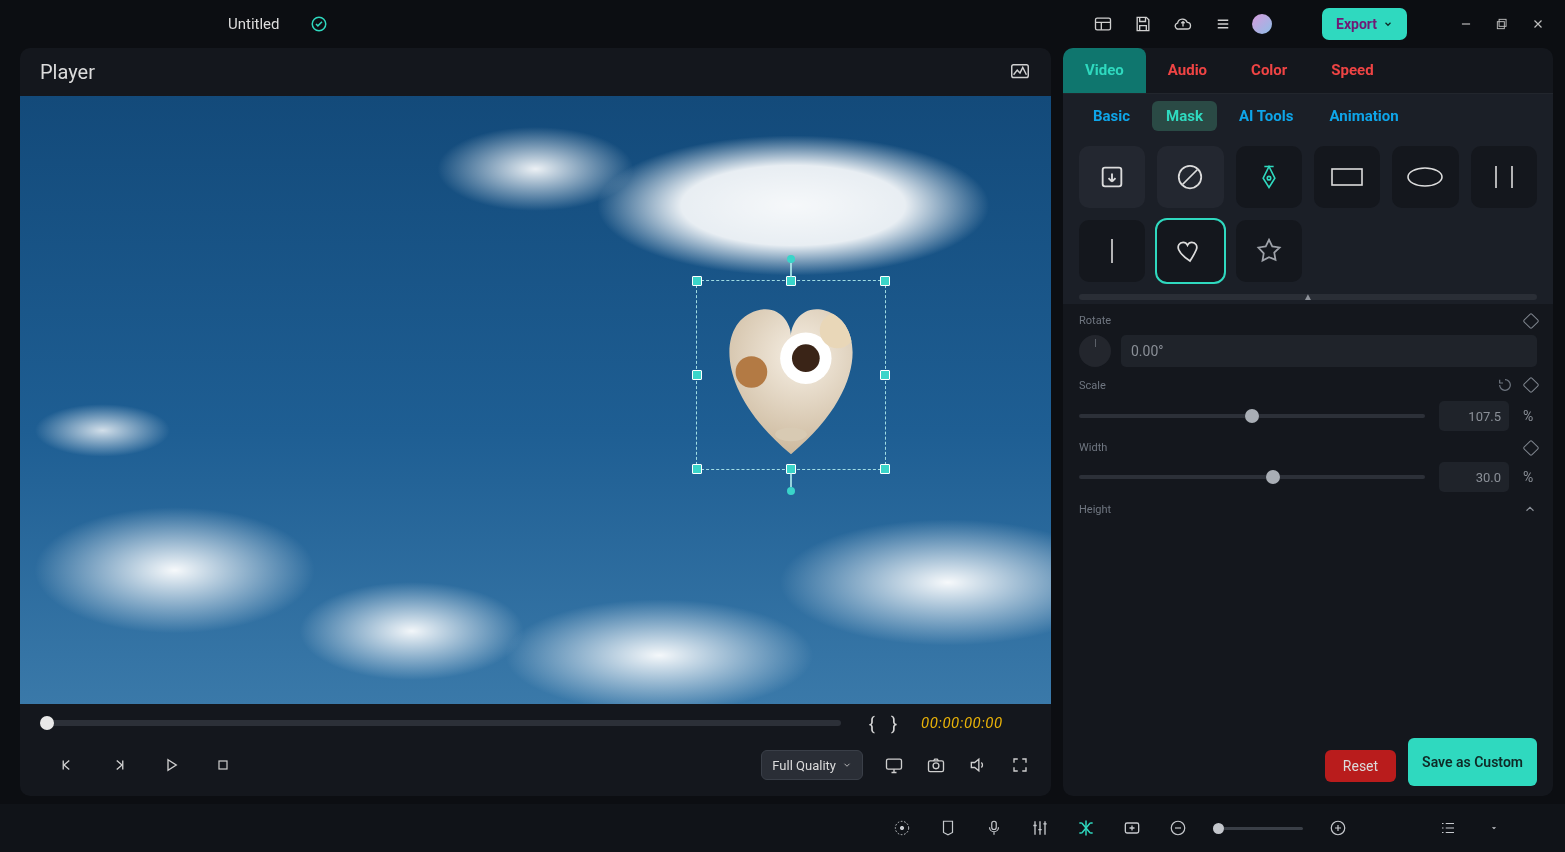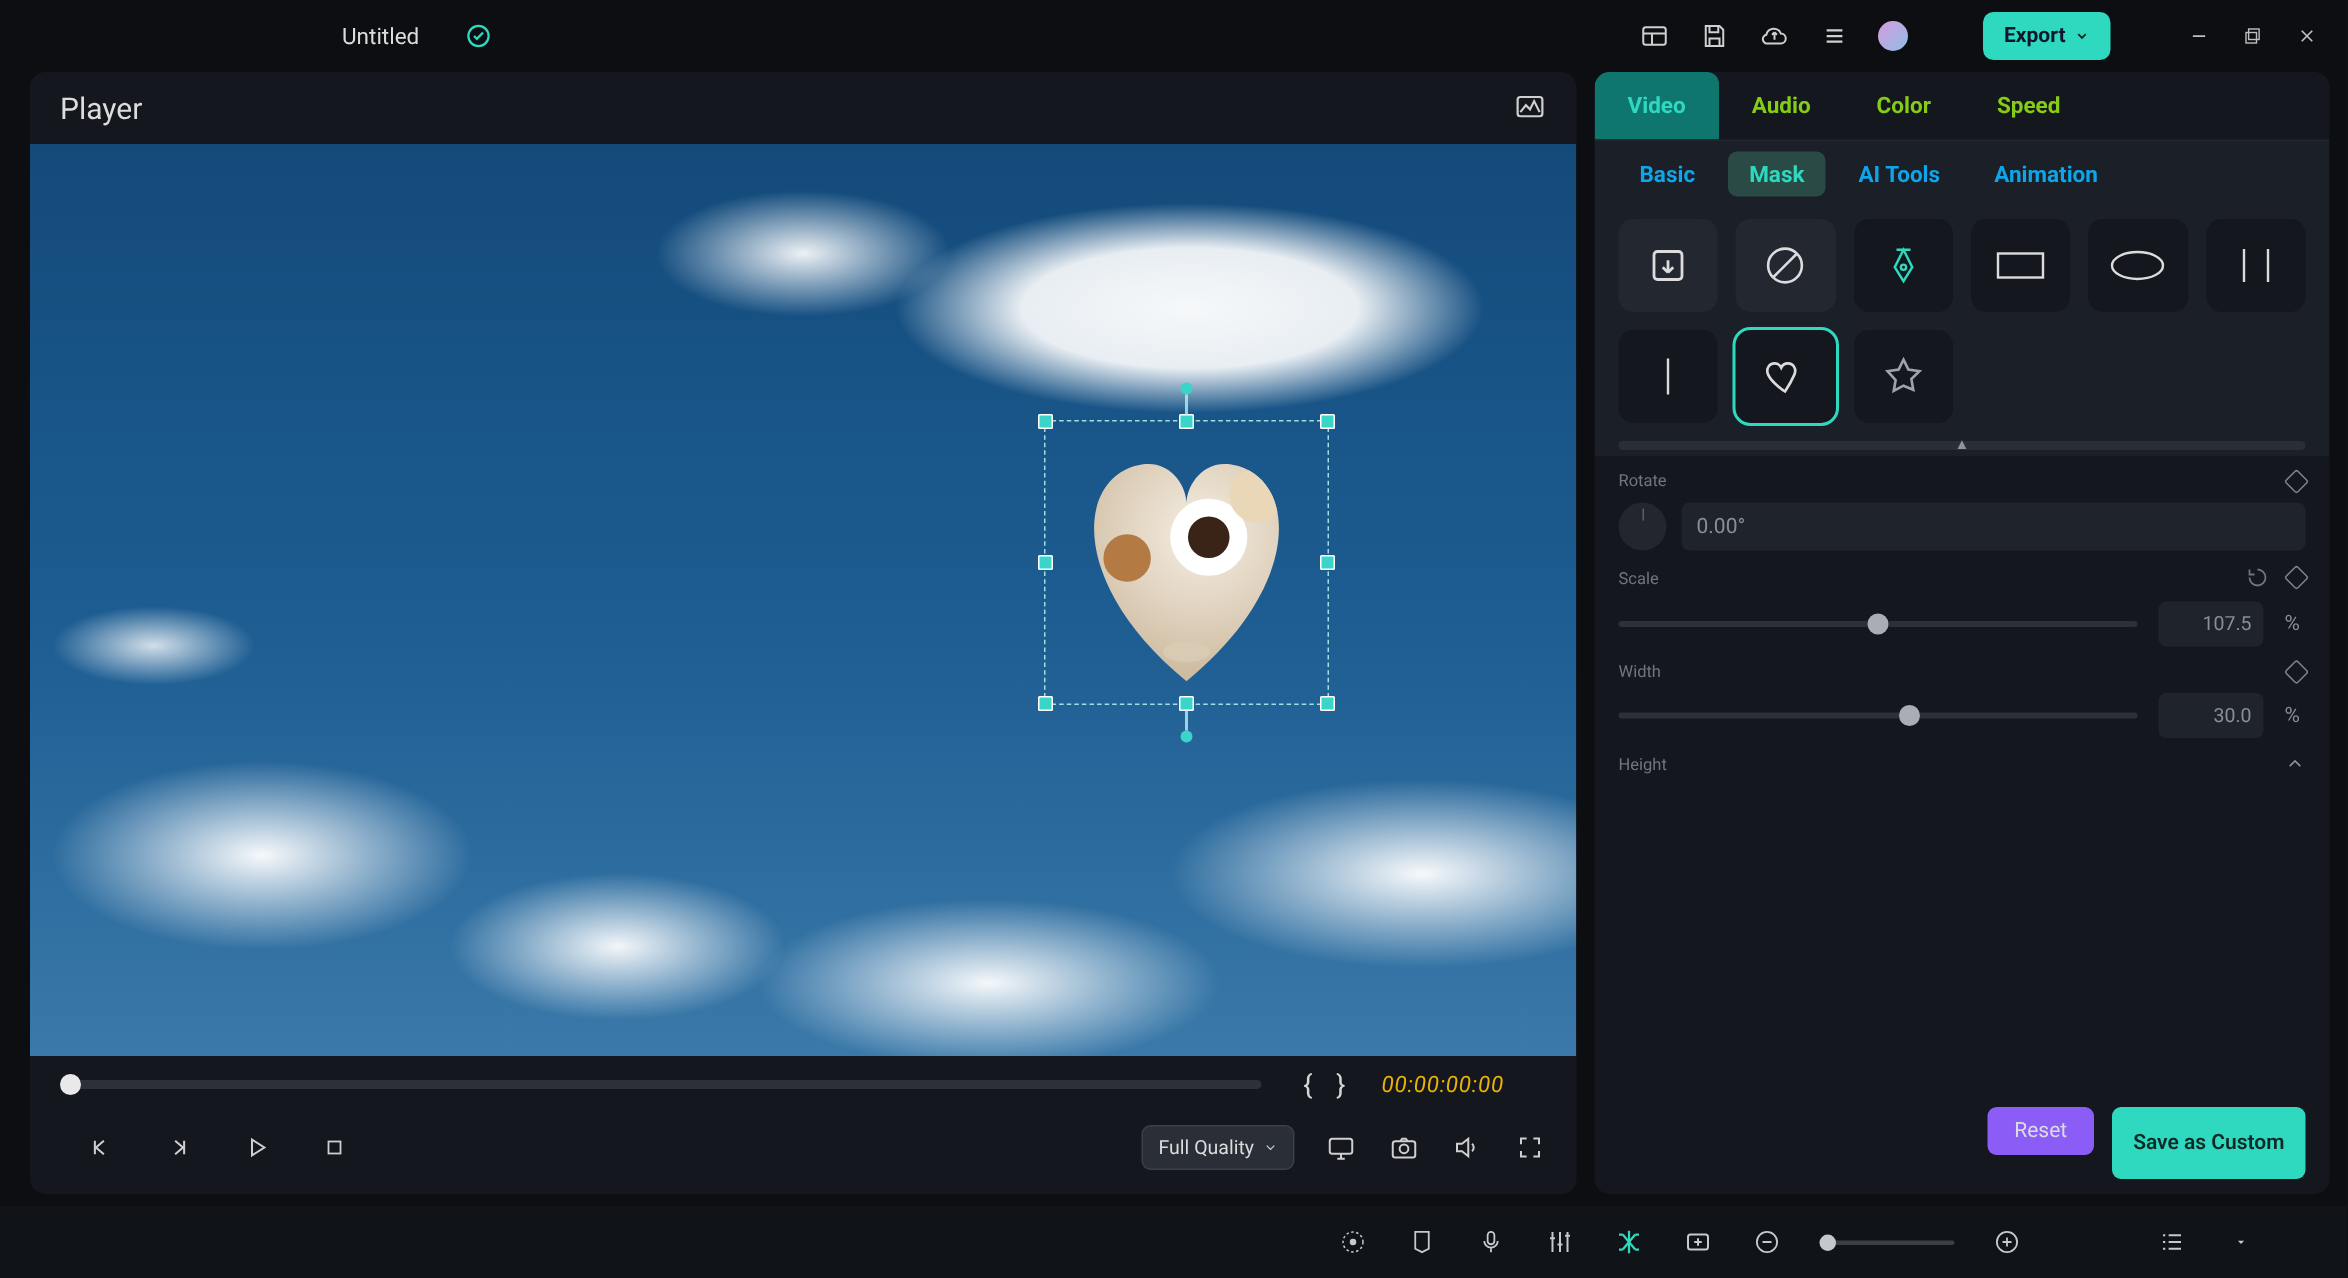--- a/index.html
+++ b/index.html
@@ -6,21 +6,21 @@
   body { background:#0c0e12; color:#e6e6e6; width:1565px; height:852px; overflow:hidden; font-size:14px; }
 
   
   .titlebar { height:48px; display:flex; align-items:center; padding:0 18px; justify-content:space-between; }
   .titlebar-left { display:flex; align-items:center; gap:28px; padding-left:210px;}
   .titlebar-left .title { font-size:15px; color:#dcdcdc; }
   .titlebar-right { display:flex; align-items:center; gap:18px; }
   .titlebar-right .sep { width:14px; }
   .icon-btn { width:22px; height:22px; display:flex; align-items:center; justify-content:center; color:#cfcfcf; cursor:pointer; }
   .avatar { width:20px; height:20px; border-radius:50%; background:linear-gradient(135deg,#d79bdc,#8ebee7); }
-  .export-btn { background:#2fd9bf; color:#0f172a; font-weight:700; border:none; border-radius:7px; height:30px; padding:16px 14px; display:flex; align-items:center; gap:6px; cursor:pointer; font-size:14px;}
+  .export-btn { background:#2fd9bf; color:#701a75; font-weight:700; border:none; border-radius:7px; height:30px; padding:16px 14px; display:flex; align-items:center; gap:6px; cursor:pointer; font-size:14px;}
   .win-btn { width:18px; height:18px; color:#bfbfbf; cursor:pointer; display:flex; align-items:center; justify-content:center; }
 
   
   .main { display:flex; height:calc(100% - 48px - 48px); padding:0 12px 8px 20px; gap:12px; }
   .player-panel { flex:1; background:#14171d; border-radius:10px; display:flex; flex-direction:column; overflow:hidden; }
   .player-header { height:48px; display:flex; align-items:center; justify-content:space-between; padding:0 20px; color:#dcdcdc; font-size:20px; }
   .preview { flex:1; position:relative; margin:0 0 0 0; background:#000; overflow:hidden; }
 
   
   .sky { position:absolute; inset:0; background:
@@ -50,21 +50,21 @@
   .brackets{ display:flex; gap:16px; font-size:18px; color:#d7d7d7; margin:0 8px 0 18px;}
   .timecode{ color:#eab308; font-size:15px; letter-spacing:0.5px; margin-left:6px; min-width:110px; text-align:left;font-style:italic;}
   .player-controls { height:54px; display:flex; align-items:center; justify-content:space-between; padding:0 20px 8px 36px;}
   .pc-left{ display:flex; gap:30px; align-items:center;}
   .pc-right{ display:flex; gap:20px; align-items:center;}
   .quality-dd{ background:#2a2e36; border:1px solid #3a3f48; color:#dcdcdc; height:30px; border-radius:6px; padding:0 10px; display:flex; align-items:center; gap:6px; cursor:pointer; font-size:13px;}
 
   
   .inspector { width:490px; background:#14171d; border-radius:10px; display:flex; flex-direction:column; overflow:hidden; padding-bottom:10px;}
   .insp-tabs1 { display:flex; height:46px; border-bottom:1px solid #22262d; align-items:stretch; }
-  .insp-tabs1 .tab { padding:13px 22px; color:#84cc16; font-weight:700; cursor:pointer; font-size:15px;}
+  .insp-tabs1 .tab { padding:13px 22px; color:#ef4444; font-weight:700; cursor:pointer; font-size:15px;}
   .insp-tabs1 .tab.active { color:#2fd9bf; border-bottom:2px solid transparent; background:#0f766e; border-radius:8px 8px 0 0;}
   .insp-tabs2 { display:flex; height:44px; align-items:center; gap:8px; padding:0 16px; background:#1b1f27;}
   .insp-tabs2 .tab2 { padding:6px 14px; color:#0ea5e9; font-weight:700; cursor:pointer; border-radius:6px; font-size:15px;}
   .insp-tabs2 .tab2.active { background:#2a4a45; color:#2fd9bf; }
 
   .mask-grid{ display:grid; grid-template-columns:repeat(6,1fr); gap:12px; padding:8px 16px 0 16px; background:#1b1f27;}
   .mask-tile{ height:62px; background:#232730; border-radius:10px; display:flex; align-items:center; justify-content:center; color:#c9c9c9; cursor:pointer;}
   .mask-tile.dark{ background:#14171d; }
   .mask-tile.selected{ outline:2px solid #2fd9bf; background:#14171d;}
   .mask-grid-row2{ display:grid; grid-template-columns:repeat(6,1fr); gap:12px; padding:12px 16px 8px 16px; background:#1b1f27;}
@@ -87,21 +87,21 @@
   .rot-dial{ width:32px; height:32px; border-radius:50%; background:#23262d; position:relative;}
   .rot-dial::after{content:"";position:absolute;top:4px;left:50%;width:1px;height:8px;background:#5b6068;}
   .field{ flex:1; background:#1f232a; height:32px; border-radius:5px; display:flex; align-items:center; padding:0 10px; color:#8a8f97;}
   .slider-row{ display:flex; align-items:center; gap:14px; margin-top:6px;}
   .slider{ flex:1; height:4px; background:#2c3038; border-radius:2px; position:relative;}
   .slider .knob{ position:absolute; top:-5px; width:14px; height:14px; background:#a9aeb5; border-radius:50%;}
   .num-box{ width:70px; height:30px; background:#1f232a; border-radius:5px; display:flex; align-items:center; justify-content:flex-end; padding:0 8px; color:#8a8f97; font-size:13px;}
   .pct{ color:#8a8f97; font-size:14px; width:14px;}
 
   .insp-footer{ margin-top:auto; display:flex; justify-content:flex-end; gap:12px; padding:10px 16px 0 16px;}
-  .btn-reset{ background:#8b5cf6; color:#dcdcdc; border:none; height:32px; padding:0 18px; border-radius:6px; cursor:pointer; font-size:14px;}
+  .btn-reset{ background:#b91c1c; color:#dcdcdc; border:none; height:32px; padding:0 18px; border-radius:6px; cursor:pointer; font-size:14px;margin-top:12px;}
   .btn-save{ background:#2fd9bf; color:#0f2a26; border:none; height:48px; padding:0 14px; border-radius:6px; cursor:pointer; font-weight:600; font-size:14px;}
 
   
   .bottombar{ height:48px; background:#101318; display:flex; align-items:center; justify-content:flex-end; padding:0 60px; gap:24px;}
   .bb-icon{ width:22px; height:22px; color:#c6c9cd; cursor:pointer; display:flex; align-items:center; justify-content:center;}
   .bb-icon.accent{ color:#2fd9bf; }
   .zoom-slider{ width:90px; height:3px; background:#3a3f47; border-radius:2px; position:relative;}
   .zoom-slider .k{ position:absolute; left:0; top:-4px; width:11px; height:11px; border-radius:50%; background:#c4c7cc;}
 
   svg{display:block}

